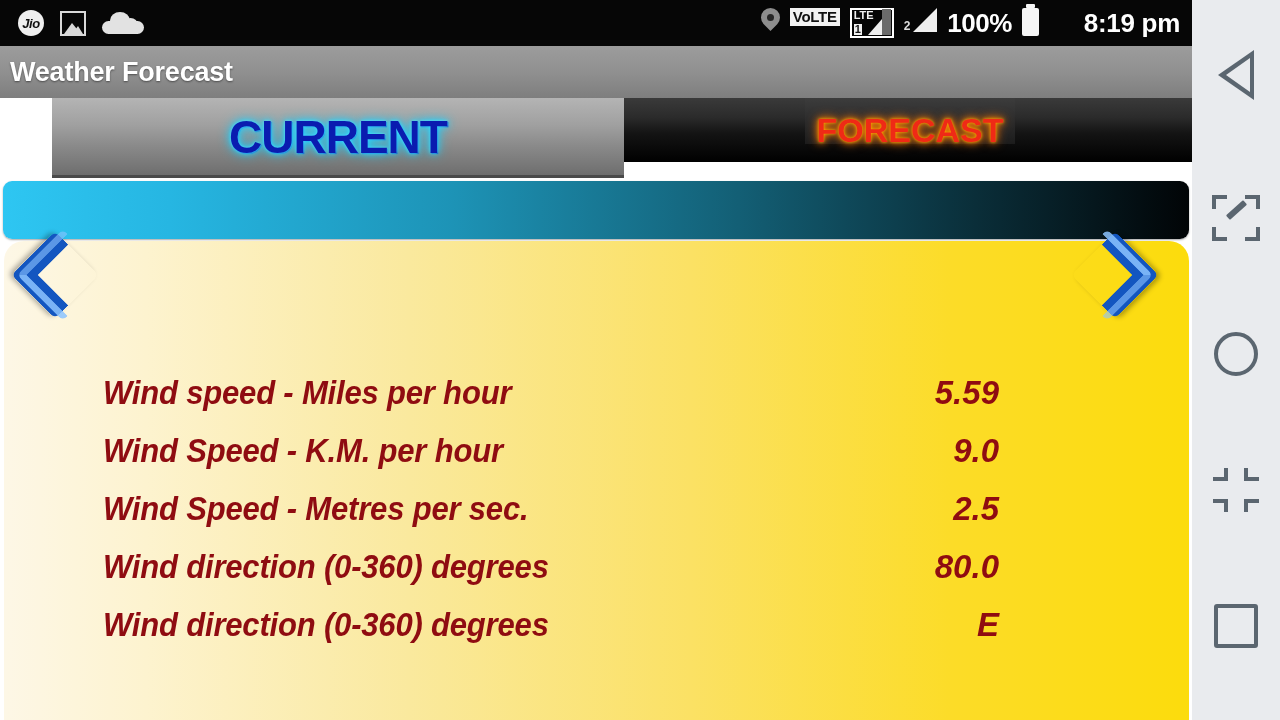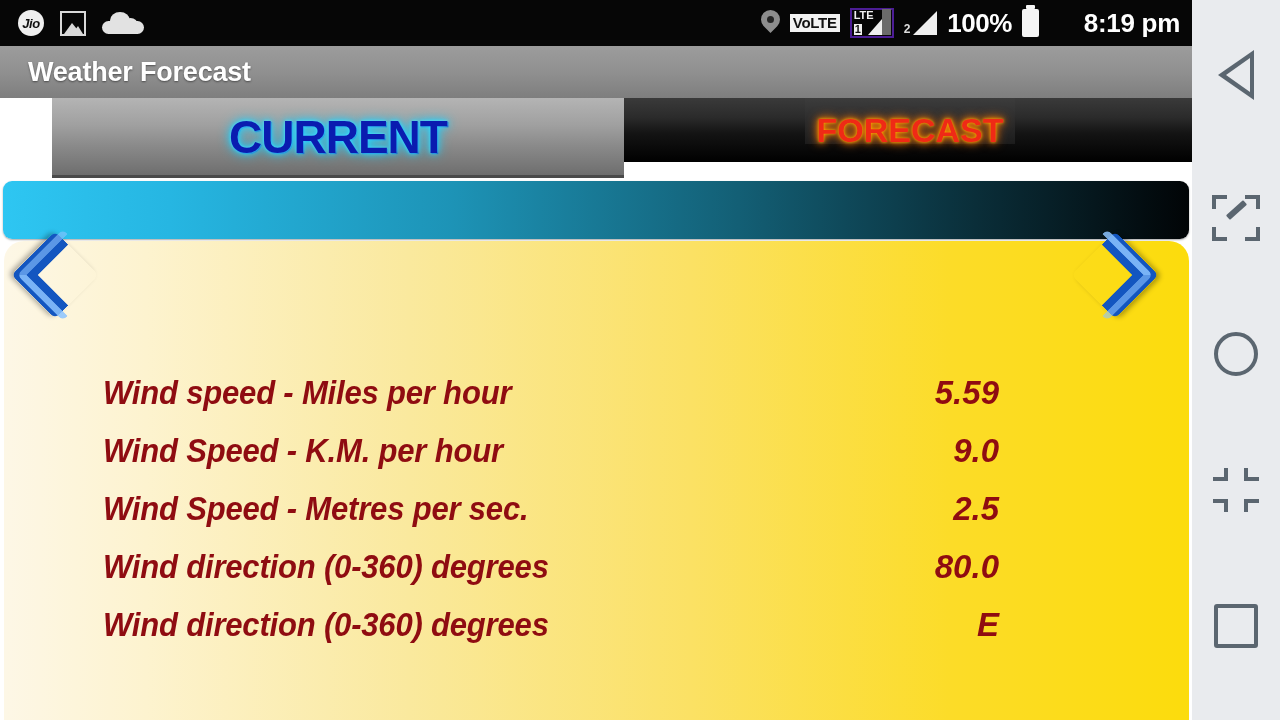--- a/index.html
+++ b/index.html
@@ -33,50 +33,50 @@
   }
   .gallery-icon::before{
     content:""; position:absolute; right:1px; bottom:0; width:0; height:0;
     border-left:6px solid transparent; border-right:5px solid transparent; border-bottom:8px solid #d8d8d8;
   }
   .cloud-icon { position:relative; width:42px; height:22px; }
   .cloud-icon .c1{ position:absolute; left:0; bottom:0; width:42px; height:13px; background:#e2e2e2; border-radius:7px; }
   .cloud-icon .c2{ position:absolute; left:8px; bottom:5px; width:20px; height:17px; background:#e2e2e2; border-radius:50%; }
   .cloud-icon .c3{ position:absolute; left:21px; bottom:3px; width:15px; height:13px; background:#e2e2e2; border-radius:50%; }
 
-  .sb-right { margin-left:auto; display:flex; align-items:center; gap:10px; padding-right:12px; }
+  .sb-right { margin-left:auto; display:flex; align-items:flex-start; gap:10px; padding-right:12px; }
   .pin-icon{ position:relative; width:19px; height:26px; }
   .pin-icon::before{ content:""; position:absolute; top:0; left:0; width:19px; height:19px; border-radius:50% 50% 50% 0; transform:rotate(-45deg); background:#8d8d8d; }
   .pin-icon::after{ content:""; position:absolute; top:6px; left:6px; width:7px; height:7px; border-radius:50%; background:#262626; }
   .volte {
     background:#f2f2f2; color:#111; font-size:15px; font-weight:bold;
     padding:1px 3px; letter-spacing:-0.3px; line-height:16px;
   }
-  .sig-box{ position:relative; width:44px; height:30px; border:2px solid #4c1d95; }
+  .sig-box{ position:relative; width:44px; height:30px; border:2px solid #ffffff; }
   .sig-box .lte{ position:absolute; left:2px; top:0px; font-size:11px; font-weight:bold; color:#f0f0f0; line-height:11px; }
   .sig-box .num{ position:absolute; left:2px; bottom:1px; font-size:11px; font-weight:bold; color:#111; background:#f0f0f0; line-height:11px; padding:0 1px; }
   .sig-box .bars{ position:absolute; right:1px; bottom:1px; width:26px; height:26px; }
   .sig-box .bars .t1{ position:absolute; right:9px; bottom:0; width:0; height:0; border-left:14px solid transparent; border-bottom:16px solid #efefef; }
   .sig-box .bars .t2{ position:absolute; right:0; bottom:0; width:9px; height:26px; background:#6b6b6b; }
   .sig2 { display:flex; align-items:flex-end; gap:3px; }
   .sig2 .n{ font-size:12px; font-weight:bold; color:#dcdcdc; line-height:12px; }
   .sig2 .tri{ width:0; height:0; border-left:24px solid transparent; border-bottom:24px solid #efefef; }
   .batt-pct{ color:#fff; font-size:26px; font-weight:bold; letter-spacing:-0.5px; }
   .batt-icon{ position:relative; width:17px; height:28px; background:#f5f5f5; border-radius:2px; }
   .batt-icon::before{ content:""; position:absolute; top:-4px; left:4px; width:9px; height:4px; background:#f5f5f5; border-radius:1px; }
   .clock{ color:#fff; font-size:26px; font-weight:bold; letter-spacing:-0.3px;margin-left:35px; }
 
   
   #titlebar{
     position:absolute; left:0; top:46px; width:1192px; height:52px;
     background:linear-gradient(to bottom,#9c9c9c 0%,#909090 50%,#7e7e7e 100%);
     display:flex; align-items:center;
   }
   #titlebar .t{
-    color:#ffffff; font-size:27px; font-weight:bold; padding-left:28px;
+    color:#ffffff; font-size:27px; font-weight:bold; padding-left:10px;
     text-shadow:0 1px 2px rgba(0,0,0,.45); letter-spacing:-0.2px;
   }
 
   
   #tabs{ position:absolute; left:4px; top:98px; width:1192px; height:80px; display:flex;padding-left:48px; }
   .tab{ position:relative; display:flex; align-items:center; justify-content:center; }
   #tab-current{
     width:596px; height:80px;
     background:linear-gradient(to bottom,#b4b4b4 0%,#a0a0a0 35%,#8a8a8a 62%,#6e6e6e 100%);
     border-bottom:3px solid #4a4a4a;

